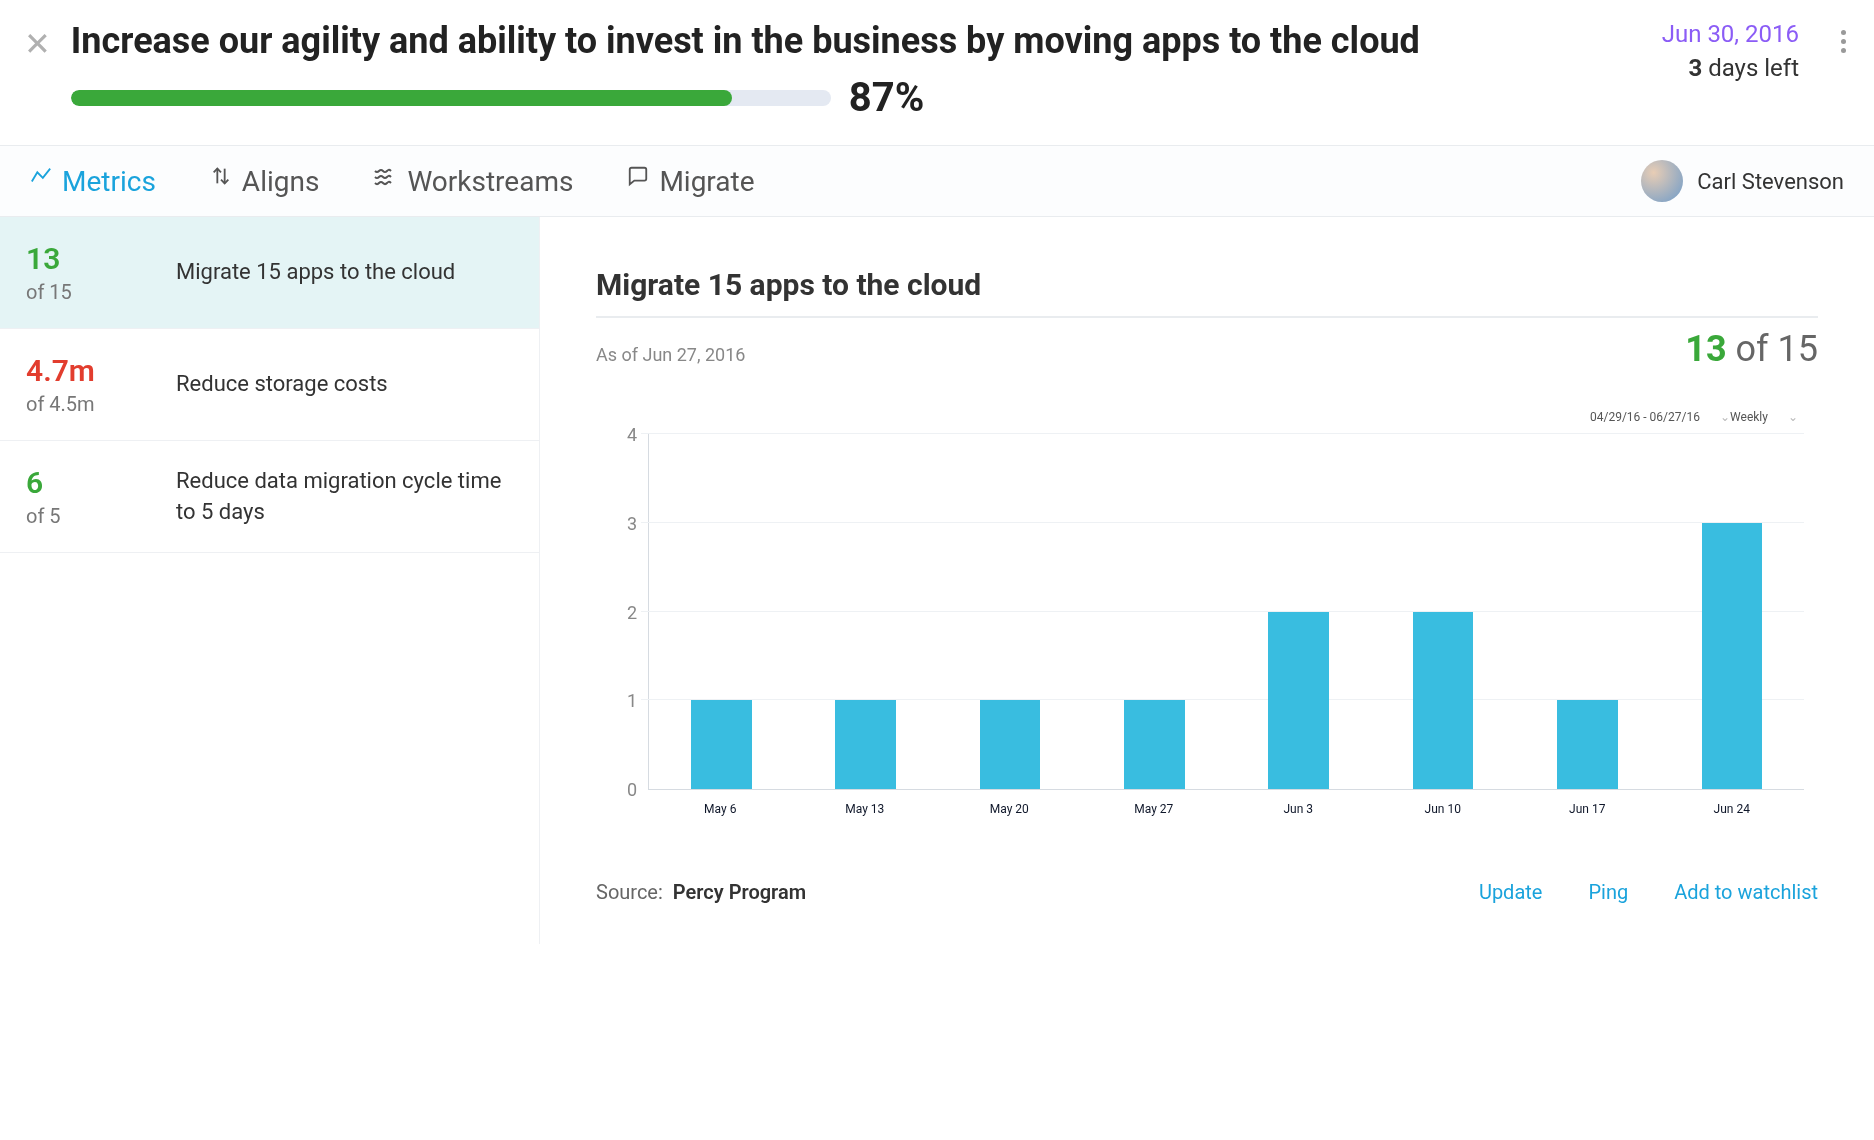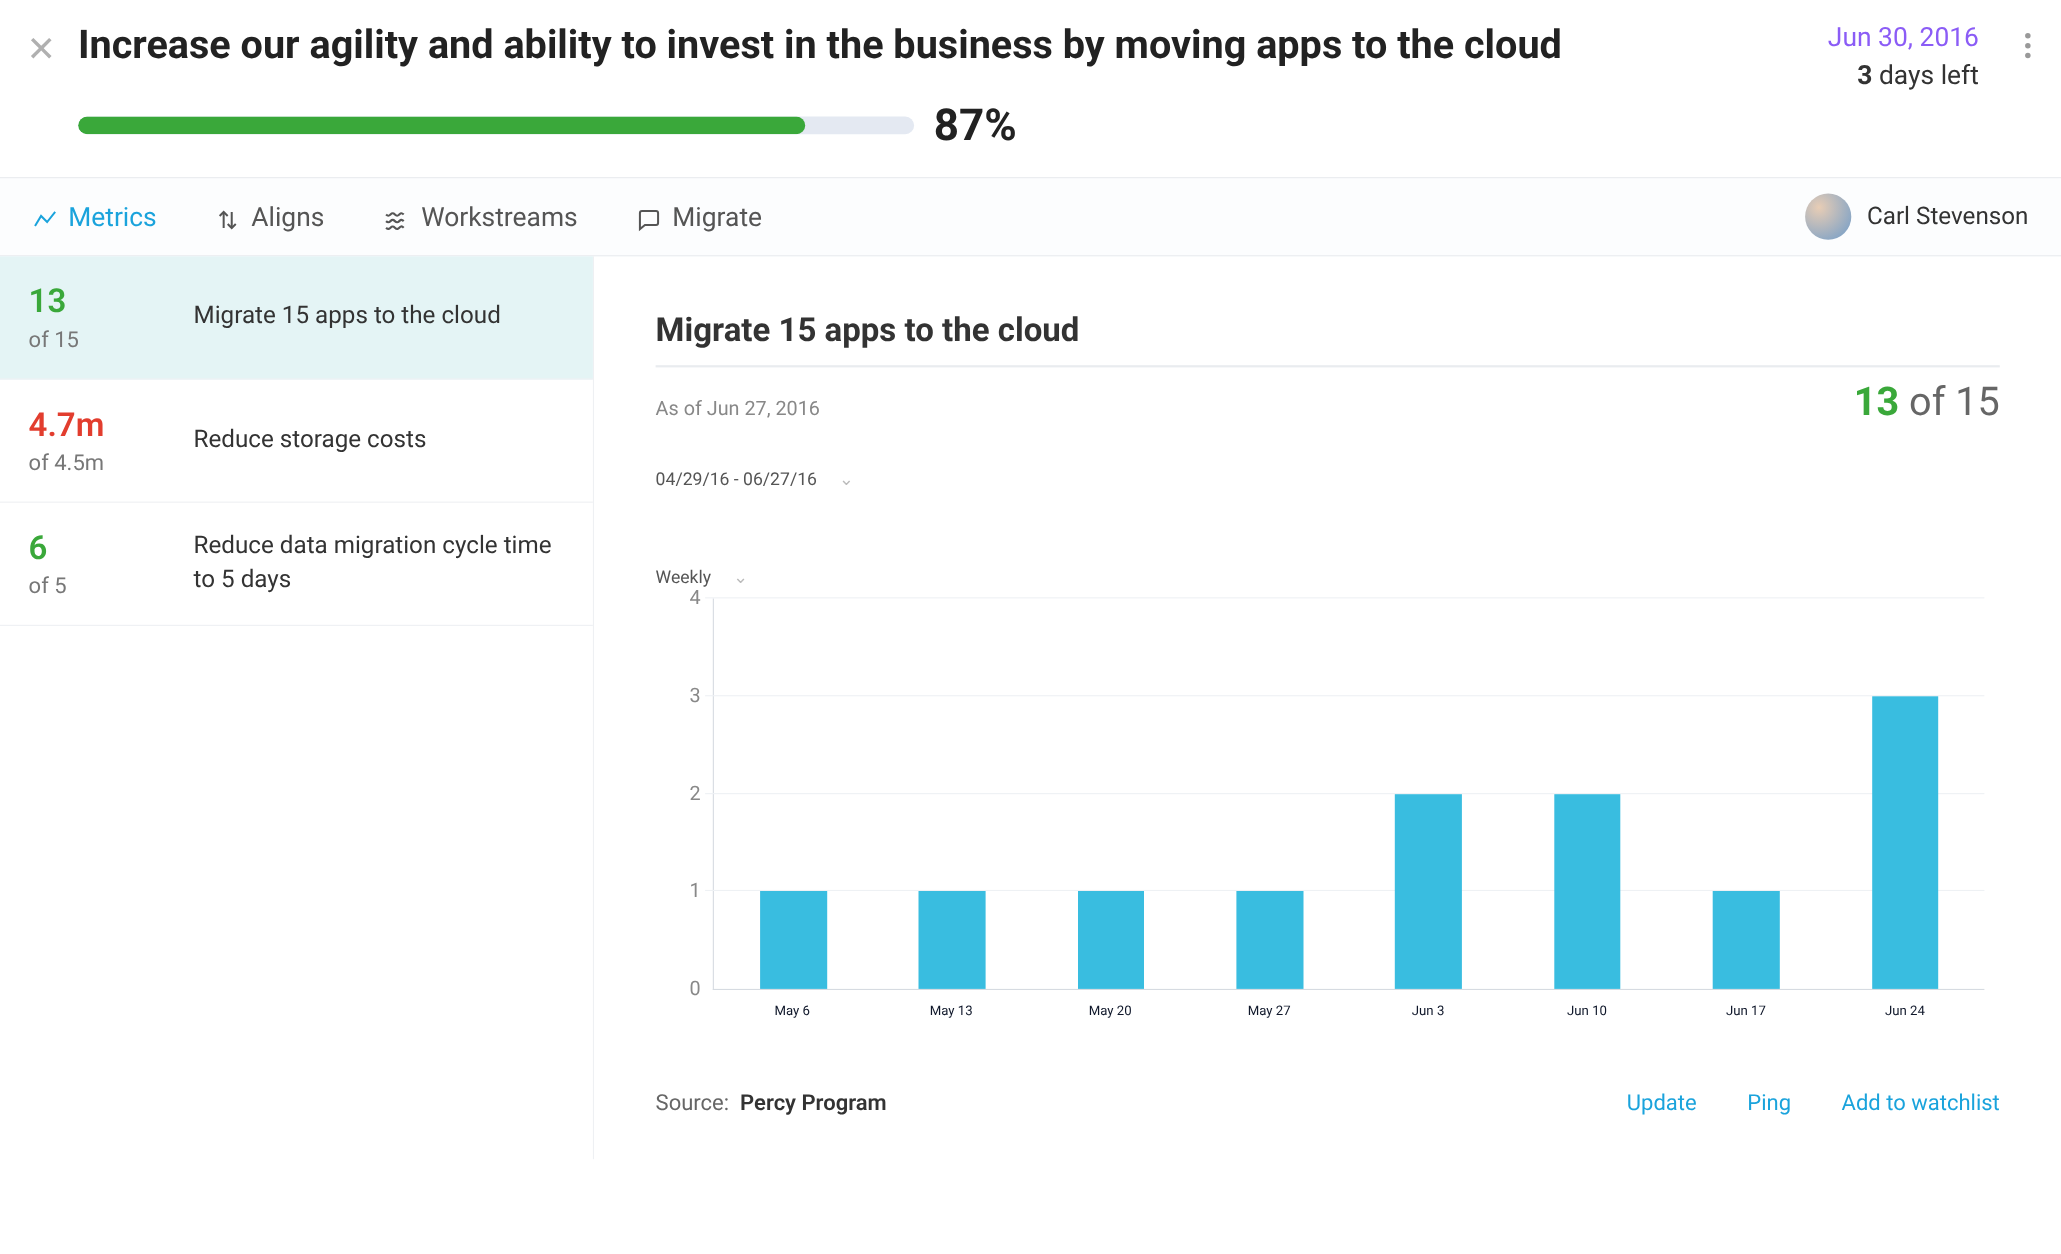--- a/index.html
+++ b/index.html
@@ -22,21 +22,21 @@
     font-size: 32px;
     line-height: 1;
     cursor: pointer;
     margin-top: 8px;
   }
   .header-main { flex: 1; }
   .goal-title {
     font-size: 36px;
     font-weight: 700;
     color: #222;
-    margin-bottom: 28px;
+    margin-bottom: 12px;
   }
   .progress-row { display: flex; align-items: center; gap: 18px; }
   .progress-bar {
     position: relative;
     width: 760px;
     height: 16px;
     background: #e4e9f2;
     border-radius: 8px;
     overflow: hidden;
   }
@@ -69,24 +69,24 @@
     display: flex;
     align-items: center;
     border-top: 1px solid #e9ecef;
     border-bottom: 1px solid #e9ecef;
     background: #fcfdfe;
     padding: 0 30px;
     height: 72px;
   }
   .tab {
     display: flex;
-    align-items: flex-end;
+    align-items: flex-start;
     gap: 10px;
     margin-right: 54px;
-    font-size: 24px;
+    font-size: 28px;
     color: #555;
     cursor: pointer;
   }
   .tab.active { color: #1aa3dc; }
   .tab .ico { display:inline-flex; }
   .tabbar-spacer { flex: 1 }
   .avatar {
     width: 42px;
     height: 42px;
     border-radius: 50%;
@@ -140,26 +140,24 @@
     align-items: baseline;
     margin-bottom: 40px;
   }
   .asof { font-size: 18px; color: #888; }
   .big-stat { font-size: 36px; color: #666; }
   .big-stat .cur { color: #3aa83a; font-weight: 700; }
 
   .chart-controls {
     display:flex;
     justify-content:flex-end;
-    gap: 70px;
-    font-size: 16px;
+    font-size: 12px;
     color: #555;
     margin-bottom: 10px;
     padding-right: 20px;
-    flex-direction: column;
   }
   .chart-controls .ctrl { display:flex; gap:20px; align-items:center; cursor:pointer; }
   .chev { color:#bbb; }
 
   
   .chart {
     position: relative;
     height: 400px;
     padding-left: 52px;
     padding-bottom: 44px;

